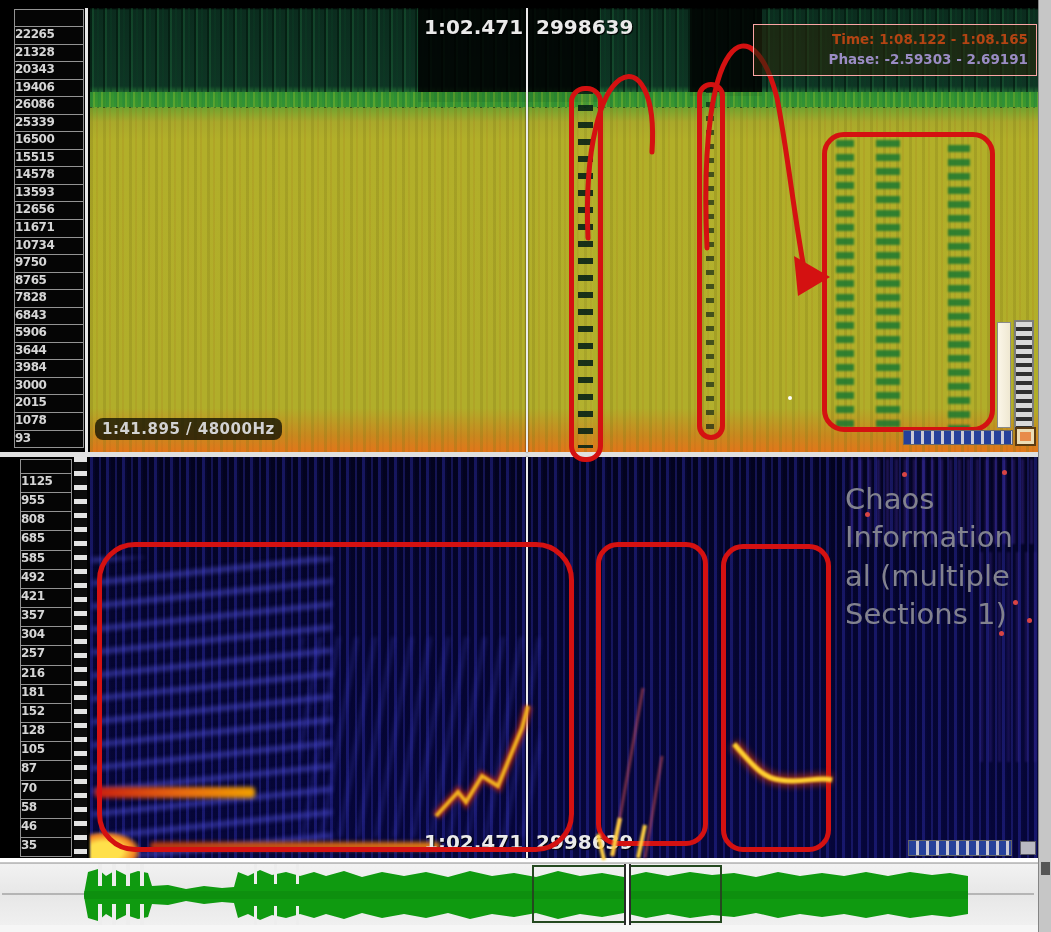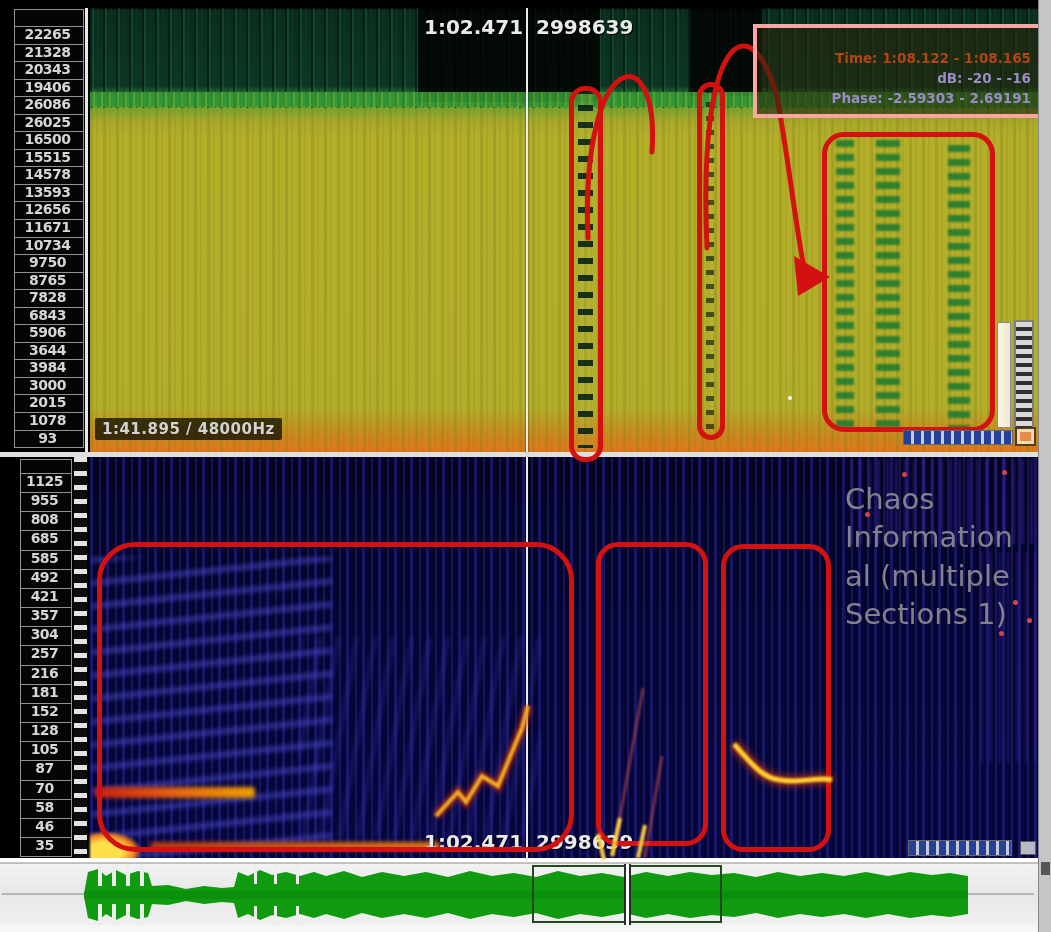--- a/index.html
+++ b/index.html
@@ -4,22 +4,22 @@
 <style>
   html,body{margin:0;padding:0;background:#222;}
   .app{position:relative;width:1051px;height:932px;background:#000;overflow:hidden;
        font-family:"DejaVu Sans",sans-serif;}
   .abs{position:absolute;}
 
   
   .scalebg{background:#000;}
   .tickcol{display:flex;flex-direction:column;}
   .tickbox{flex:1;box-sizing:border-box;border:1px solid #939393;margin-top:-1px;
-           background:#050505;color:#d6d6d6;font-size:14px;font-weight:bold;
-           text-align:center;padding-right:3px;line-height:15px;letter-spacing:-.5px;}
+           background:#050505;color:#d6d6d6;font-size:12px;font-weight:bold;
+           text-align:left;padding-right:3px;line-height:15px;letter-spacing:-.5px;}
   .emptybox{box-sizing:border-box;border:1px solid #939393;background:#050505;}
   .pianostrip{background:repeating-linear-gradient(180deg,#e3e3e3 0 5px,#0c0c0c 5px 14px);}
 
   
   .spec-top{background:linear-gradient(180deg,#000 0px,#000 8px,#0b2c1e 10px,#0e3524 86px,
             #2e8f3a 97px,#6ca32f 106px,#a9a92b 122px,#b2af29 140px,#b1ae2a 408px,
             #c9881e 436px,#e2761a 452px);}
   .streaks-top-dark{background:repeating-linear-gradient(90deg,rgba(0,20,10,.55) 0 2px,
       rgba(30,110,60,.35) 2px 4px,rgba(0,0,0,0) 4px 7px,rgba(10,60,35,.4) 7px 9px,rgba(0,0,0,0) 9px 13px);}
   .streaks-olive{background:repeating-linear-gradient(90deg,rgba(130,120,25,.28) 0 3px,
@@ -41,21 +41,21 @@
   .ridge-orange{background:linear-gradient(90deg,#b83a10,#e07a14);filter:blur(2px);border-radius:4px;}
   .blob-yellow{background:radial-gradient(ellipse at 30% 70%,#ffe04a 0 35%,#f08020 60%,rgba(200,40,10,0) 75%);filter:blur(1px);}
   .reddot{width:5px;height:5px;border-radius:50%;background:#d84444;filter:blur(.5px);}
   .whitedot{width:4px;height:4px;border-radius:50%;background:#fff;}
 
   
   .playhead{width:2px;background:#ececec;box-shadow:0 0 2px rgba(0,0,0,.8);}
   .timelabel{color:#eaeaea;font-size:20px;font-weight:bold;text-shadow:1px 1px 1px #000;}
   .statuschip{background:rgba(18,18,4,.78);color:#d2d2d2;font-size:15px;font-weight:bold;
               padding:2px 7px;border-radius:2px;letter-spacing:.5px;}
-  .tooltip{background:rgba(38,38,12,.6);border:4px solid #fca5a5;padding:20px 8px 6px;
+  .tooltip{background:rgba(38,38,12,.6);border:1px solid #fca5a5;padding:4px 8px 6px;
            text-align:right;font-weight:bold;font-size:13.5px;line-height:20px;}
   .tt-orange{color:#b34413;}
   .tt-purple{color:#9a8cc4;}
   .redrect{box-sizing:border-box;border:5px solid #d41111;background:transparent;}
   .chaos{color:#82828e;font-size:29px;line-height:1.32;font-weight:normal;
          width:172px;overflow-wrap:break-word;word-break:break-word;}
 
   
   .vslider{background:linear-gradient(90deg,#fbf6e8,#efe8d2);border:1px solid #8a8a8a;box-sizing:border-box;}
   .vsegment{background:#2c2c2c repeating-linear-gradient(180deg,#d9d9d9 0 5px,#303030 5px 9px);
@@ -81,21 +81,21 @@
 <div class="app">
 
   <div class="abs scalebg" style="left:0;top:0;width:90px;height:452px;">
     <div class="abs emptybox" style="left:14px;top:9px;width:70px;height:18px;"></div>
     <div class="abs tickcol" style="left:14px;top:27px;width:70px;height:421px;">
         <div class="tickbox">22265</div>
         <div class="tickbox">21328</div>
         <div class="tickbox">20343</div>
         <div class="tickbox">19406</div>
         <div class="tickbox">26086</div>
-        <div class="tickbox">26025</div>
+        <div class="tickbox">25339</div>
         <div class="tickbox">16500</div>
         <div class="tickbox">15515</div>
         <div class="tickbox">14578</div>
         <div class="tickbox">13593</div>
         <div class="tickbox">12656</div>
         <div class="tickbox">11671</div>
         <div class="tickbox">10734</div>
         <div class="tickbox">9750</div>
         <div class="tickbox">8765</div>
         <div class="tickbox">7828</div>
@@ -121,25 +121,24 @@
     <div class="abs ladder-thin" style="left:616px;top:88px;width:8px;height:348px;"></div>
     <div class="abs dotcol" style="left:746px;top:140px;width:18px;height:292px;"></div>
     <div class="abs dotcol" style="left:786px;top:140px;width:24px;height:292px;"></div>
     <div class="abs dotcol" style="left:858px;top:145px;width:22px;height:287px;"></div>
     <div class="abs whitedot" style="left:698px;top:396px;"></div>
   </div>
 
   <div class="abs playhead" style="left:526px;top:8px;height:444px;z-index:4;"></div>
   <div class="abs timelabel" style="left:424px;top:15px;width:94px;text-align:right;z-index:5;">1:02.471</div>
   <div class="abs timelabel" style="left:536px;top:15px;z-index:5;">2998639</div>
-  <div class="abs statuschip" style="left:95px;top:418px;z-index:5;">1:41.895 / 48000Hz</div>
+  <div class="abs statuschip" style="left:95px;top:418px;z-index:5;border-radius:8px;">1:41.895 / 48000Hz</div>
 
   <div class="abs tooltip" style="left:753px;top:24px;width:266px;z-index:8;">
     <div class="tt-orange">Time: 1:08.122 - 1:08.165</div>
-    <div class="tt-purple">dB: -20 - -16</div>
     <div class="tt-purple">Phase: -2.59303 - 2.69191</div>
   </div>
 
   <div class="abs redrect" style="left:569px;top:86px;width:34px;height:376px;border-radius:16px;z-index:6;"></div>
   <div class="abs redrect" style="left:697px;top:82px;width:28px;height:358px;border-radius:14px;z-index:6;"></div>
   <div class="abs redrect" style="left:822px;top:132px;width:173px;height:300px;border-radius:22px;z-index:6;"></div>
 
   <div class="abs" style="left:0;top:452px;width:1051px;height:5px;background:#e0e0e0;"></div>
 
   <div class="abs scalebg" style="left:0;top:457px;width:68px;height:403px;">

